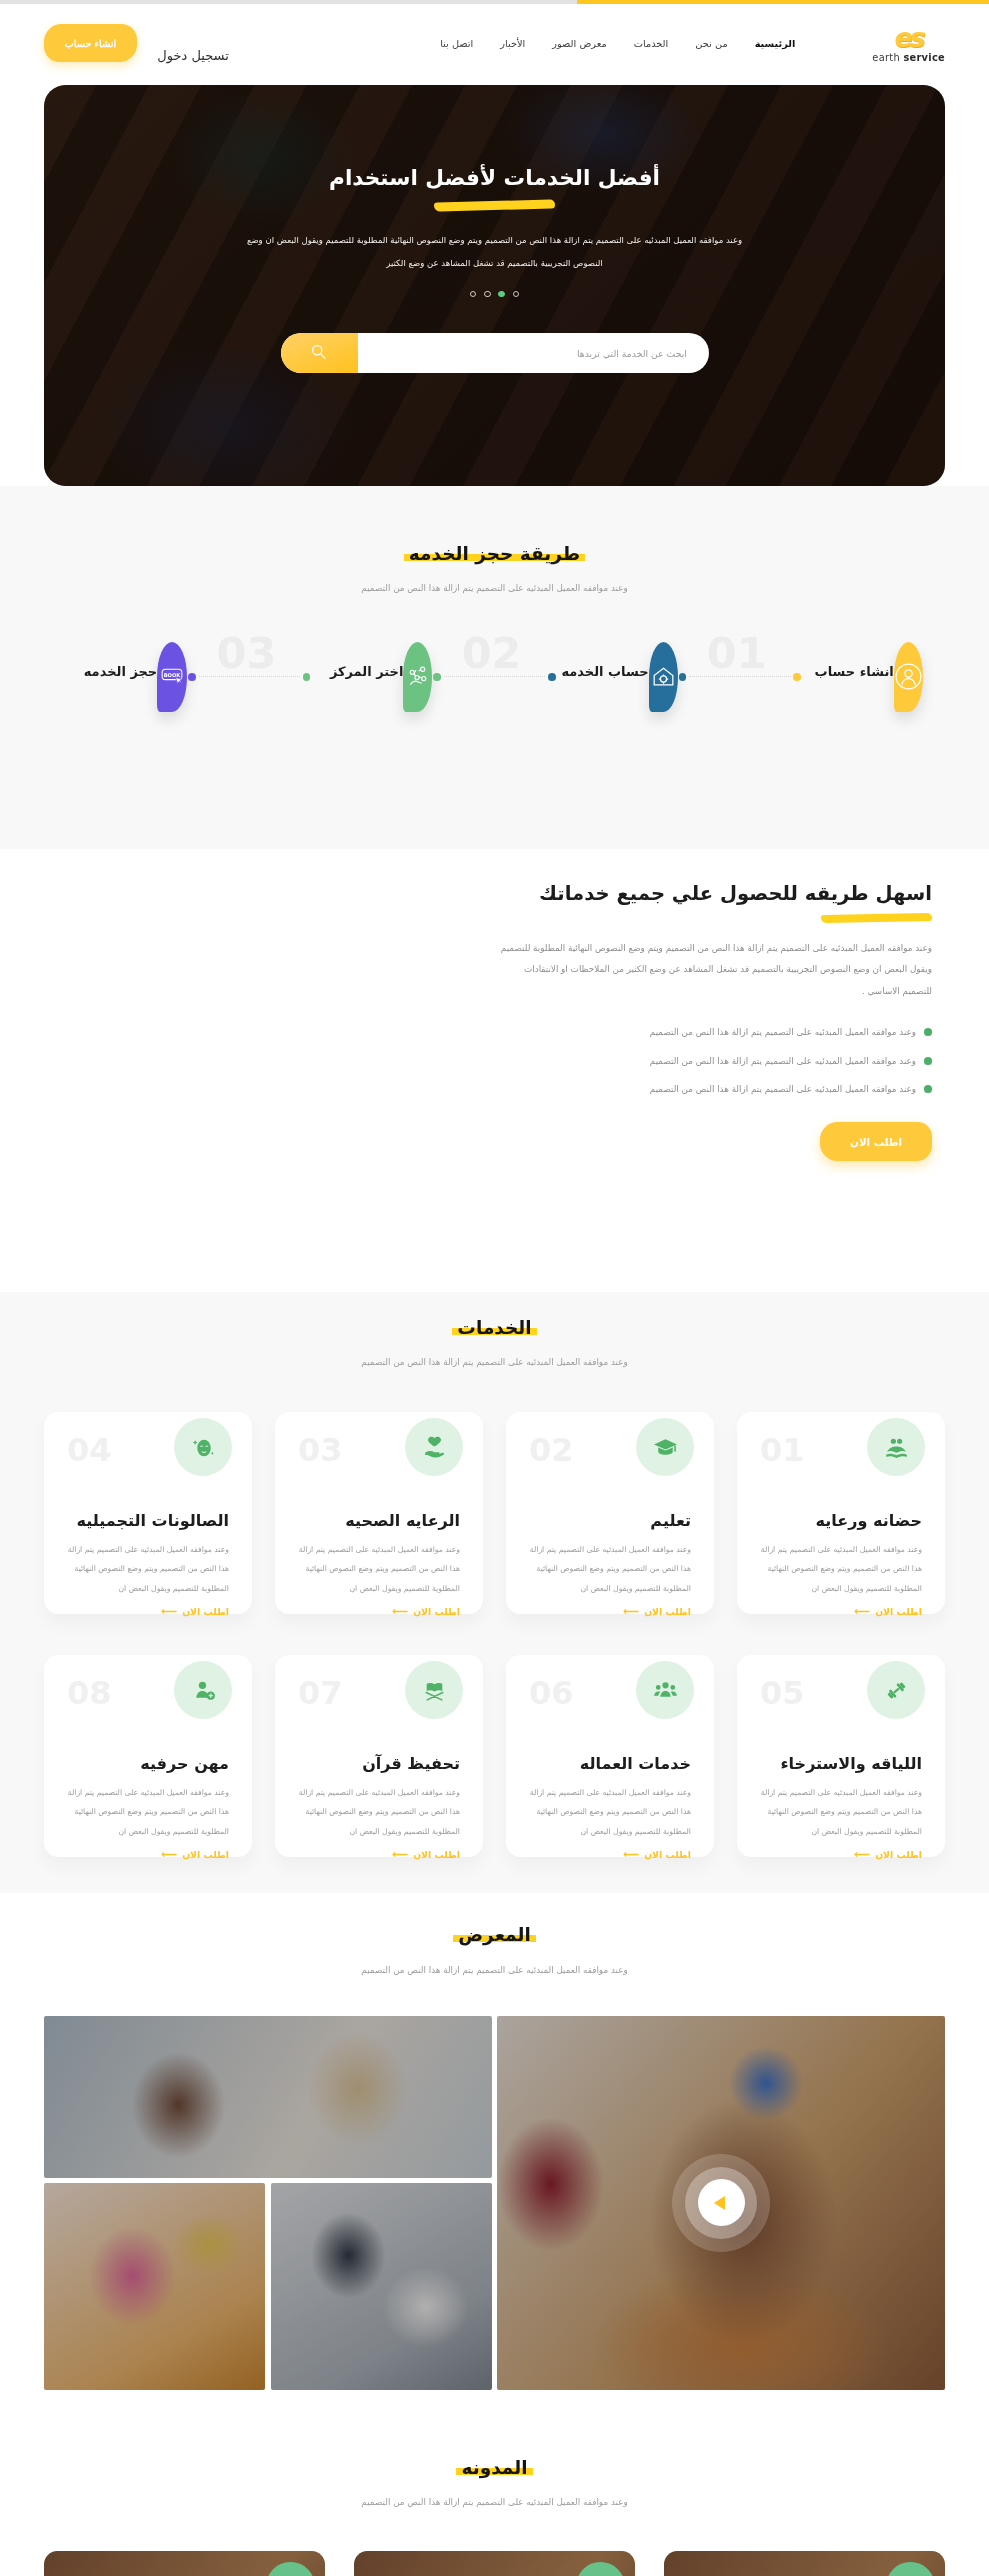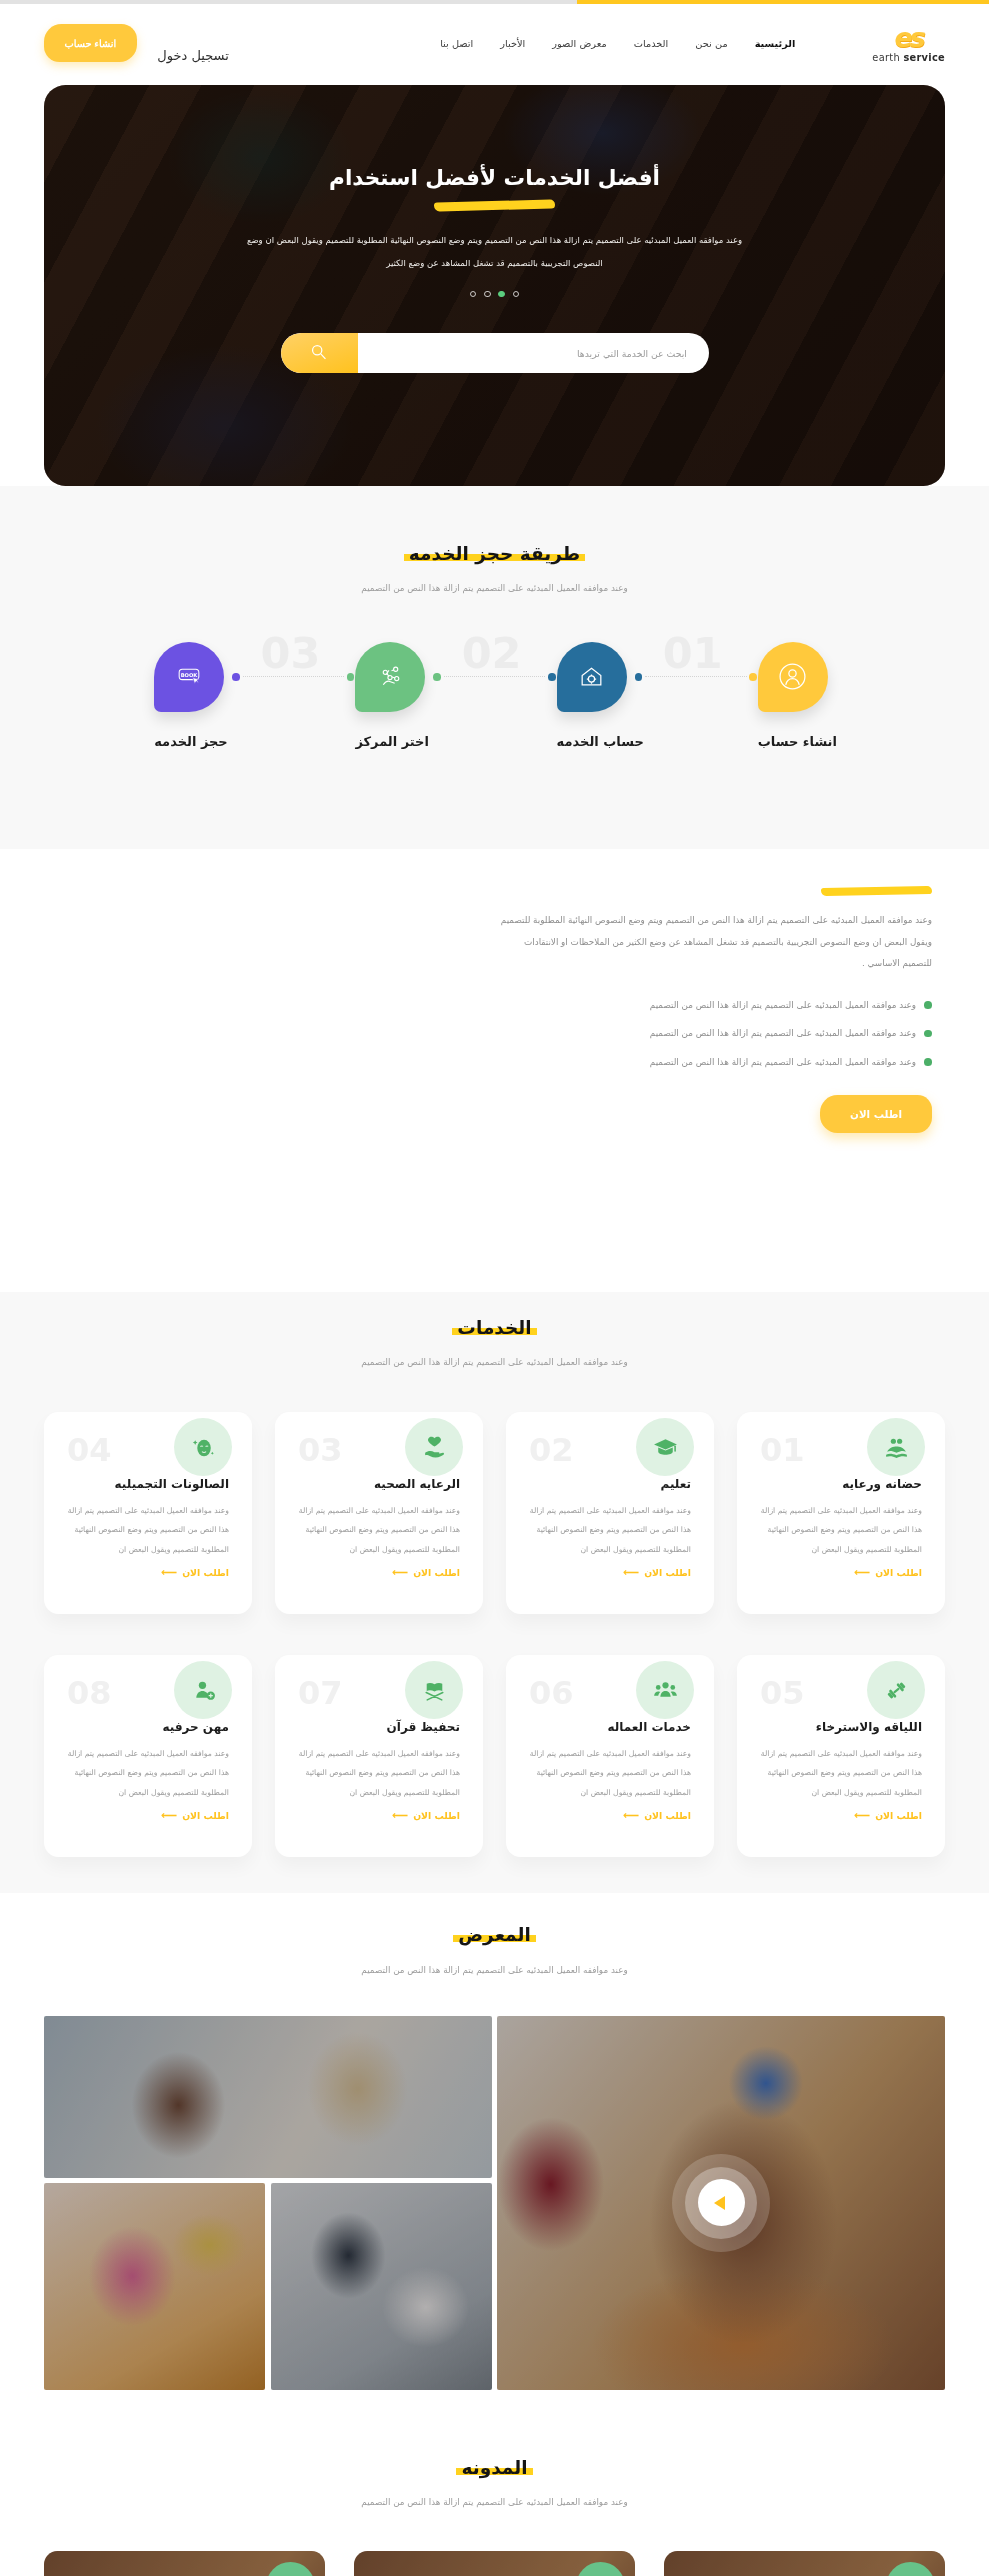--- a/index.html
+++ b/index.html
@@ -62,21 +62,21 @@
      background:linear-gradient(160deg,#ffd166,#ffc21e); border-radius:0 0 0 0; border-top-left-radius:20px; border-bottom-left-radius:20px;
      display:flex; align-items:center; justify-content:center; }
 
   
   .steps-section { background:#f8f8f8; padding:57px 0 0; height:363px; text-align:center; }
   .sec-title { font-size:18.5px; font-weight:bold; color:#151515; display:inline-block;
      background:linear-gradient(transparent 52%, #ffd21e 52%, #ffd21e 88%, transparent 88%);
      padding:0 5.2px; }
   .sec-sub { margin-top:19.6px; color:#9b9b9b; font-size:8.8px; }
   .steps-row { margin-top:49px; display:flex; justify-content:center; align-items:flex-start; }
-  .step { display:flex; flex-direction:column; align-items:flex-end; width:77px; }
+  .step { display:flex; align-items:flex-start; width:77px;margin-left:44px; }
   .blob { width:70px; height:70px; display:flex; align-items:center; justify-content:center;
      border-radius:50% 50% 50% 10%; box-shadow:0 7.2px 13.4px rgba(0,0,0,.12); }
   .step-label { margin-top:21.6px; font-size:13px; font-weight:bold; color:#1d1d1d; white-space:nowrap; }
   .connector { width:116px; height:70px; position:relative; margin:0 4.1px; }
   .connector .line { position:absolute; top:34px; right:7.2px; left:7.2px; border-top:1.5px dotted #d4d4d4; }
   .connector .dot { position:absolute; top:31px; width:7.7px; height:7.7px; border-radius:50%; }
   .connector .dot.r { right:-3.1px; } .connector .dot.l { left:-3.1px; }
   .ghost-num { position:absolute; top:-14.4px; right:31px; font-size:43px; font-weight:bold; color:#ececec; }
 
   
@@ -105,21 +105,21 @@
   .chip-green  { top:180px; right:263px; background:#79c99b; width:126px; text-align:center; }
 
   
   .services-section { background:#f8f8f8; padding:25px 44px 36px; text-align:center; }
   .services-grid { margin-top:45px; display:grid; grid-template-columns:repeat(4,1fr); gap:41px 23px; }
   .svc-card { background:#fff; border-radius:14.4px; height:202px; position:relative; padding:21.6px 23px 0;
      text-align:right; box-shadow:0 9.3px 18.5px rgba(0,0,0,.04); }
   .svc-num { position:absolute; top:18.5px; left:23px; font-size:32px; font-weight:bold; color:#f0f0f0; }
   .svc-blob { position:absolute; top:6.2px; right:19.6px; width:58px; height:58px; border-radius:50%;
      background:#dff2e3; display:flex; align-items:center; justify-content:center; }
-  .svc-title { margin-top:43px; font-size:12px; font-weight:bold; color:#1d1d1d; }
+  .svc-title { margin-top:77px; font-size:16px; font-weight:bold; color:#1d1d1d; }
   .svc-text { margin-top:10.3px; font-size:7.7px; color:#9c9c9c; line-height:2.5; }
   .svc-link { margin-top:8.2px; display:flex; align-items:center; gap:5.2px; color:#ffc21e; font-size:9.3px;
      font-weight:bold; cursor:pointer; text-decoration:none; }
   .arrow-l { font-size:11.3px; line-height:1; }
 
   
   .gallery-section { background:#fff; padding:31px 44px 23px; text-align:center; }
   .collage { margin-top:41px; display:grid; height:374px;
      grid-template-columns: 448px 1fr 1fr; grid-template-rows: 162px 1fr; gap:5.2px; }
   .g-img { border-radius:2.1px; position:relative; overflow:hidden; }
@@ -305,20 +305,21 @@
         </span>
       </div>
       <div class="step-label">حجز الخدمه</div>
     </div>
 
   </div>
 </section>
 
 <section class="about-section">
   <div class="about-text">
+    <h2 class="about-title">اسهل طريقه للحصول علي جميع خدماتك</h2>
     <div class="about-scribble"></div>
     <p class="about-par">وعند موافقه العميل المبدئيه على التصميم يتم ازالة هذا النص من التصميم ويتم وضع النصوص النهائية المطلوبة للتصميم ويقول البعض ان وضع النصوص التجريبية بالتصميم قد تشغل المشاهد عن وضع الكثير من الملاحظات او الانتقادات للتصميم الاساسي .</p>
     <div class="about-bullets">
       <div class="bullet">
         <span class="bdot"></span>
         <span>وعند موافقه العميل المبدئيه على التصميم يتم ازالة هذا النص من التصميم</span>
       </div>
       <div class="bullet">
         <span class="bdot"></span>
         <span>وعند موافقه العميل المبدئيه على التصميم يتم ازالة هذا النص من التصميم</span>

